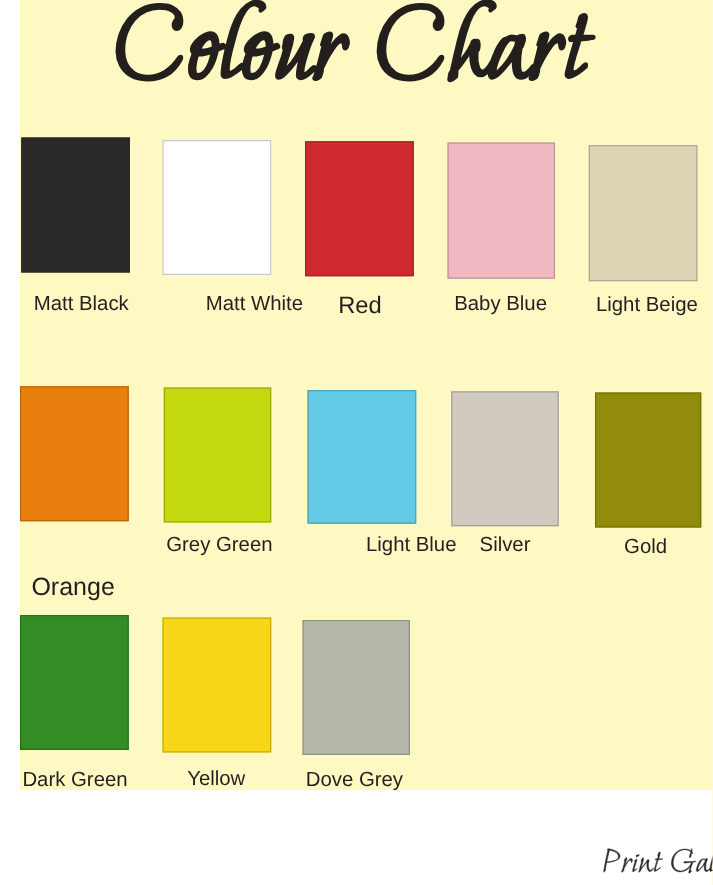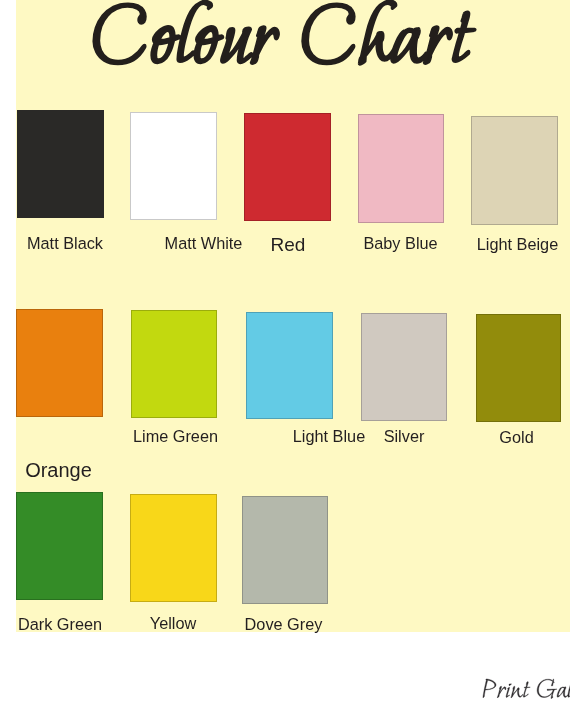--- a/index.html
+++ b/index.html
@@ -61,21 +61,21 @@
     <div class="swatch-cell">
       <div class="swatch" style="left: 455px; top: 116px; width: 87px; height: 109px; background-color: rgb(221, 212, 181); border-color: rgb(176, 169, 144);"></div>
       <div class="label" style="left: 501.5px; top: 236px; font-size: 16.3px; color: rgb(35, 31, 32);">Light Beige</div>
     </div>
     <div class="swatch-cell">
       <div class="swatch" style="left: 0px; top: 309px; width: 87px; height: 108px; background-color: rgb(233, 128, 14); border-color: rgb(186, 102, 11);"></div>
       <div class="label" style="left: 42.5px; top: 428px; font-size: 20px; color: rgb(35, 31, 32); margin-top: 32px;">Orange</div>
     </div>
     <div class="swatch-cell">
       <div class="swatch" style="left: 115px; top: 310px; width: 86px; height: 108px; background-color: rgb(194, 217, 15); border-color: rgb(155, 173, 12);"></div>
-      <div class="label" style="left: 159.5px; top: 428px; font-size: 16.3px; color: rgb(35, 31, 32);">Lime Green</div>
+      <div class="label" style="left: 159.5px; top: 428px; font-size: 16.3px; color: rgb(35, 31, 32);">Grey Green</div>
     </div>
     <div class="swatch-cell">
       <div class="swatch" style="left: 230px; top: 312px; width: 87px; height: 107px; background-color: rgb(99, 203, 229); border-color: rgb(79, 162, 183);"></div>
       <div class="label" style="left: 278px; top: 428px; font-size: 16.3px; color: rgb(35, 31, 32); margin-left: 35px;">Light Blue</div>
     </div>
     <div class="swatch-cell">
       <div class="swatch" style="left: 345px; top: 313px; width: 86px; height: 108px; background-color: rgb(208, 201, 192); border-color: rgb(166, 160, 153);"></div>
       <div class="label" style="left: 388px; top: 428px; font-size: 16.3px; color: rgb(35, 31, 32);">Silver</div>
     </div>
     <div class="swatch-cell">

